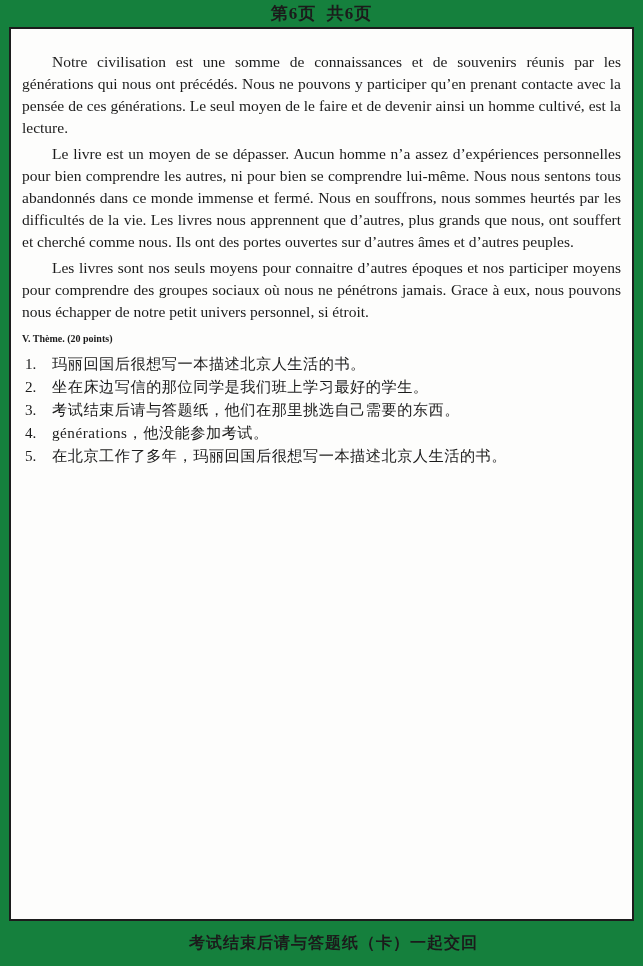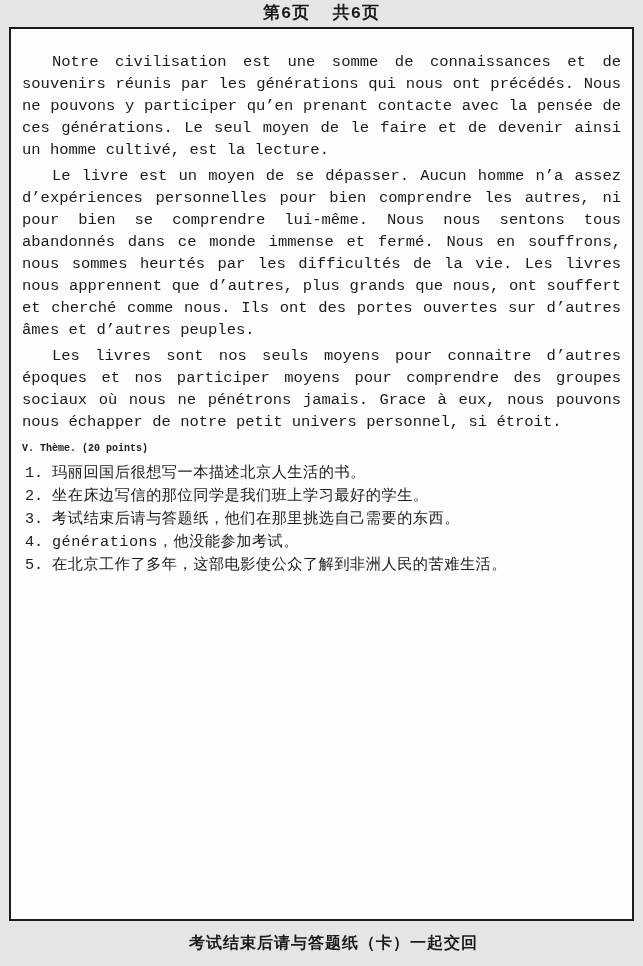--- a/index.html
+++ b/index.html
@@ -10,23 +10,22 @@
     height: 966px;
     background: #fbfbfa;
     font-family: "Liberation Serif", "DejaVu Serif", serif;
     color: #1b1b1b;
     position: relative;
   }
   .page {
     position: relative;
     width: 643px;
     height: 966px;
-    background: #e5e5e5;
+    background: #15803d;
     overflow: hidden;
-    font-family: Liberation Mono, monospace;
   }
   .page-header {
     position: absolute;
     top: 2px;
     left: 0;
     width: 643px;
     text-align: center;
     font-weight: bold;
     font-size: 17px;
     line-height: 24px;
@@ -115,21 +114,21 @@
         <span class="txt">考试结束后请与答题纸，他们在那里挑选自己需要的东西。</span>
       </div>
 
       <div class="theme-item">
         <span class="num">4.</span>
         <span class="txt">générations，他没能参加考试。</span>
       </div>
 
       <div class="theme-item">
         <span class="num">5.</span>
-        <span class="txt">在北京工作了多年，这部电影使公众了解到非洲人民的苦难生活。</span>
+        <span class="txt">在北京工作了多年，玛丽回国后很想写一本描述北京人生活的书。</span>
       </div>
 
     </div>
   </div>
 
   <div class="page-footer">考试结束后请与答题纸（卡）一起交回</div>
 
 </div>
 
 </body></html>

